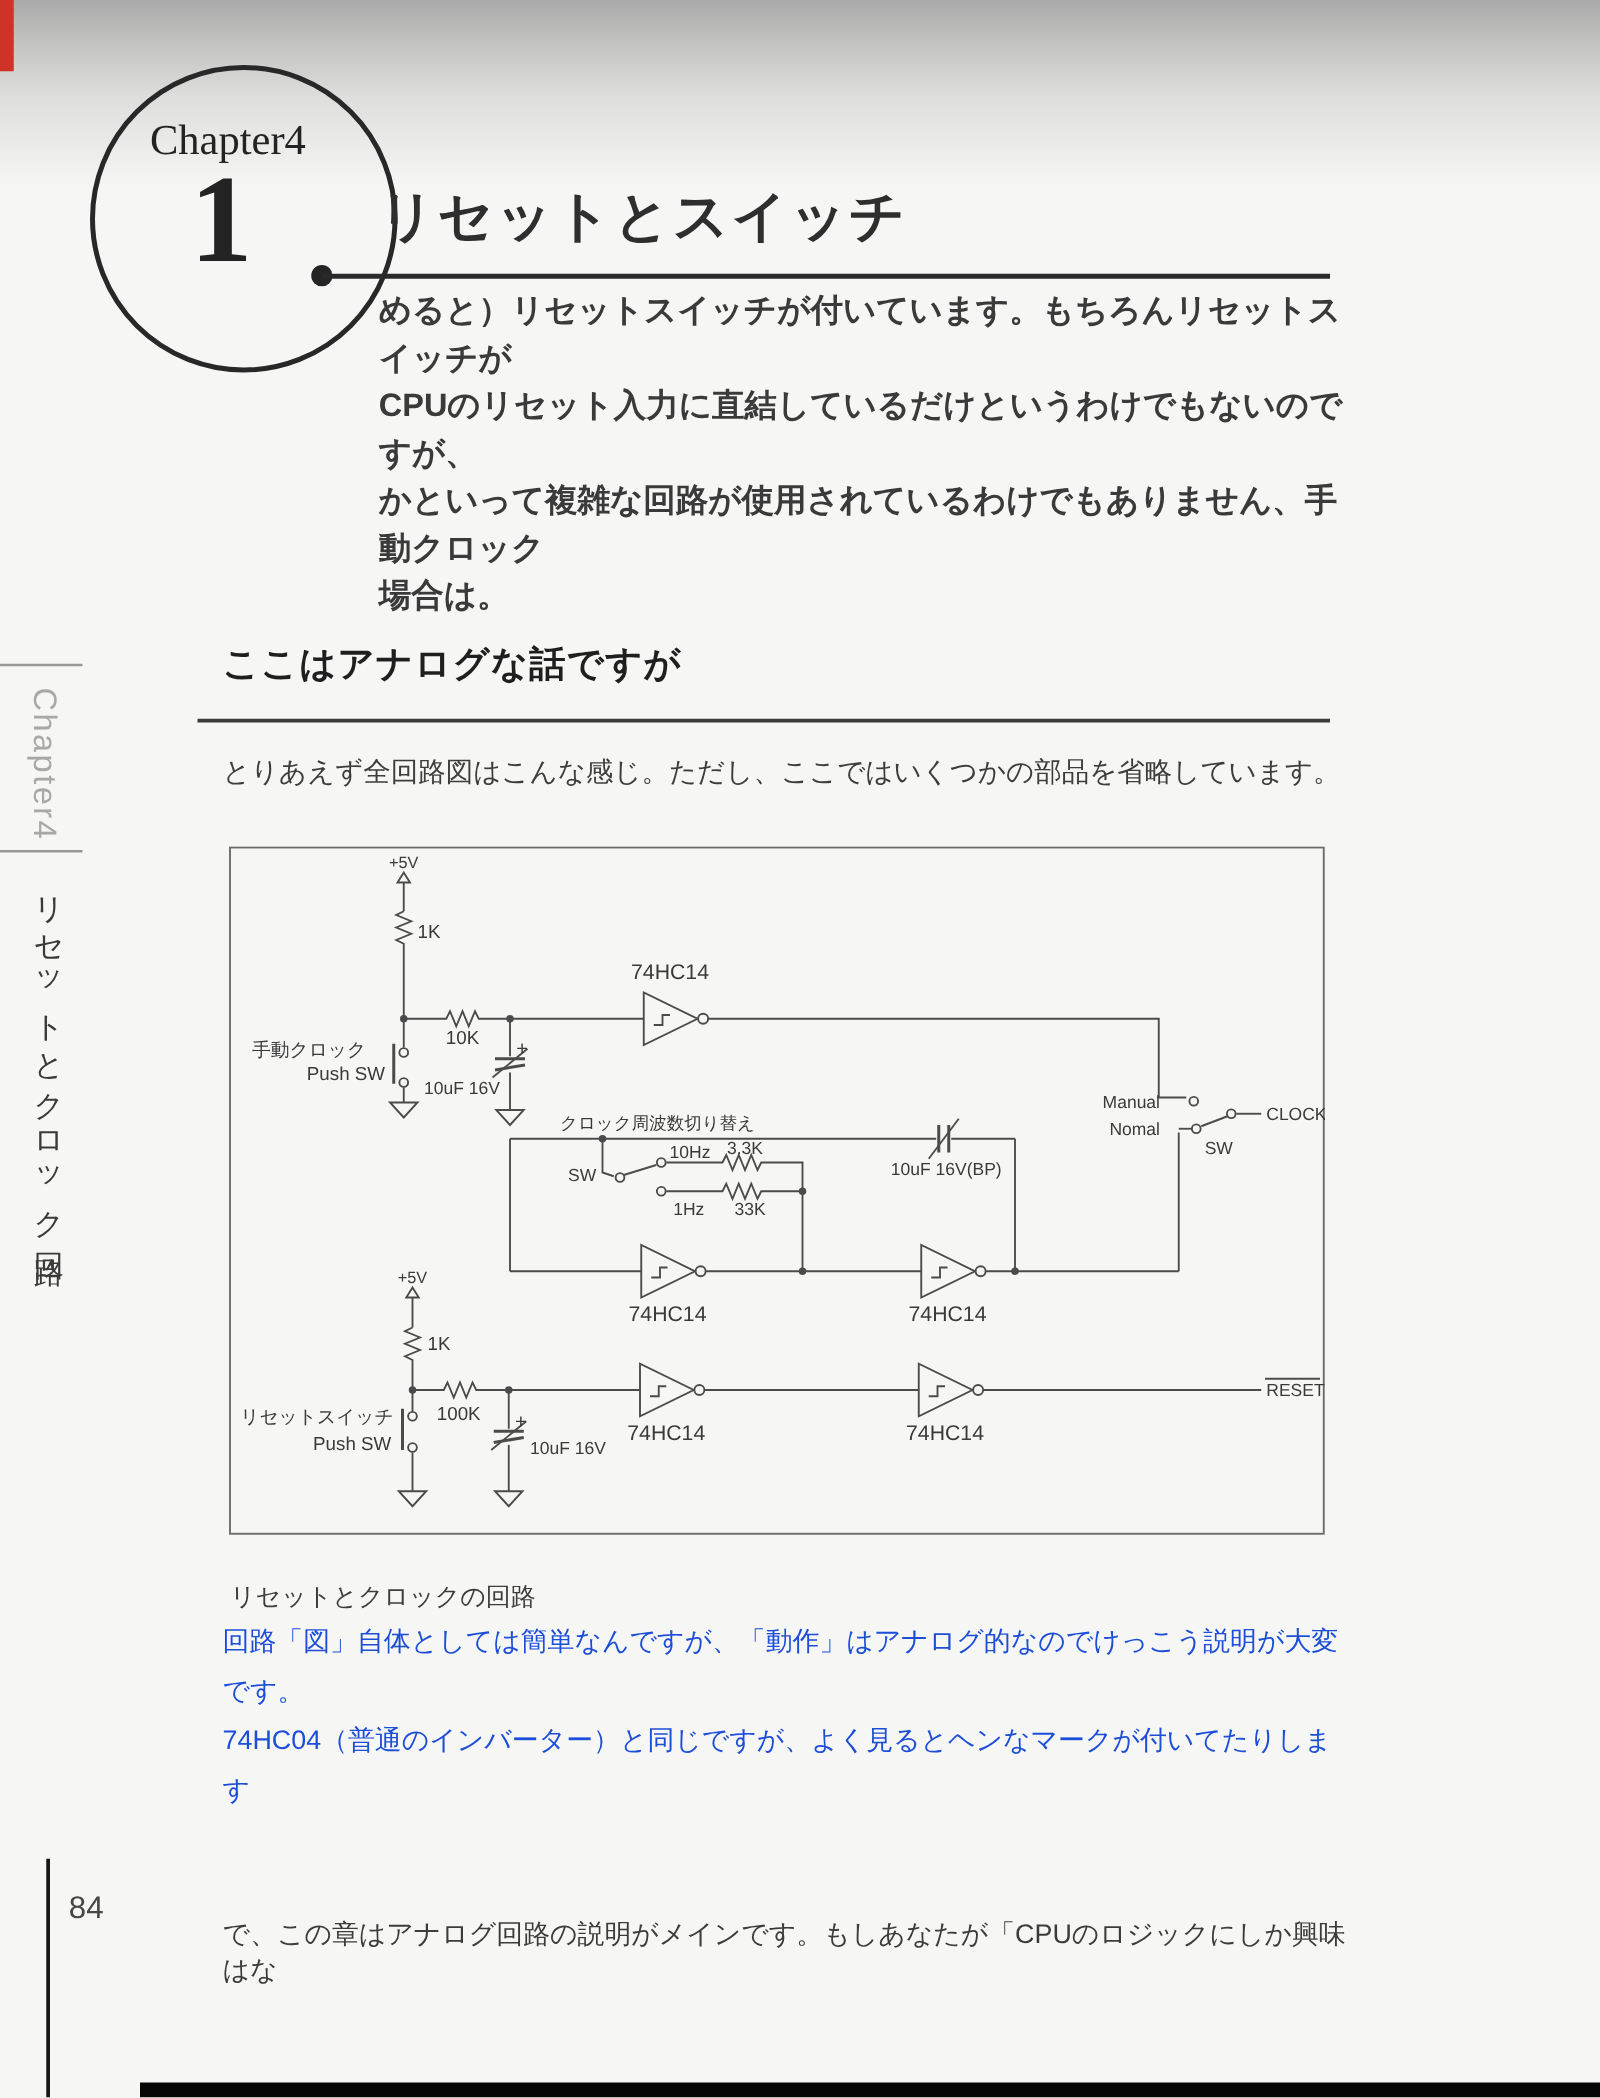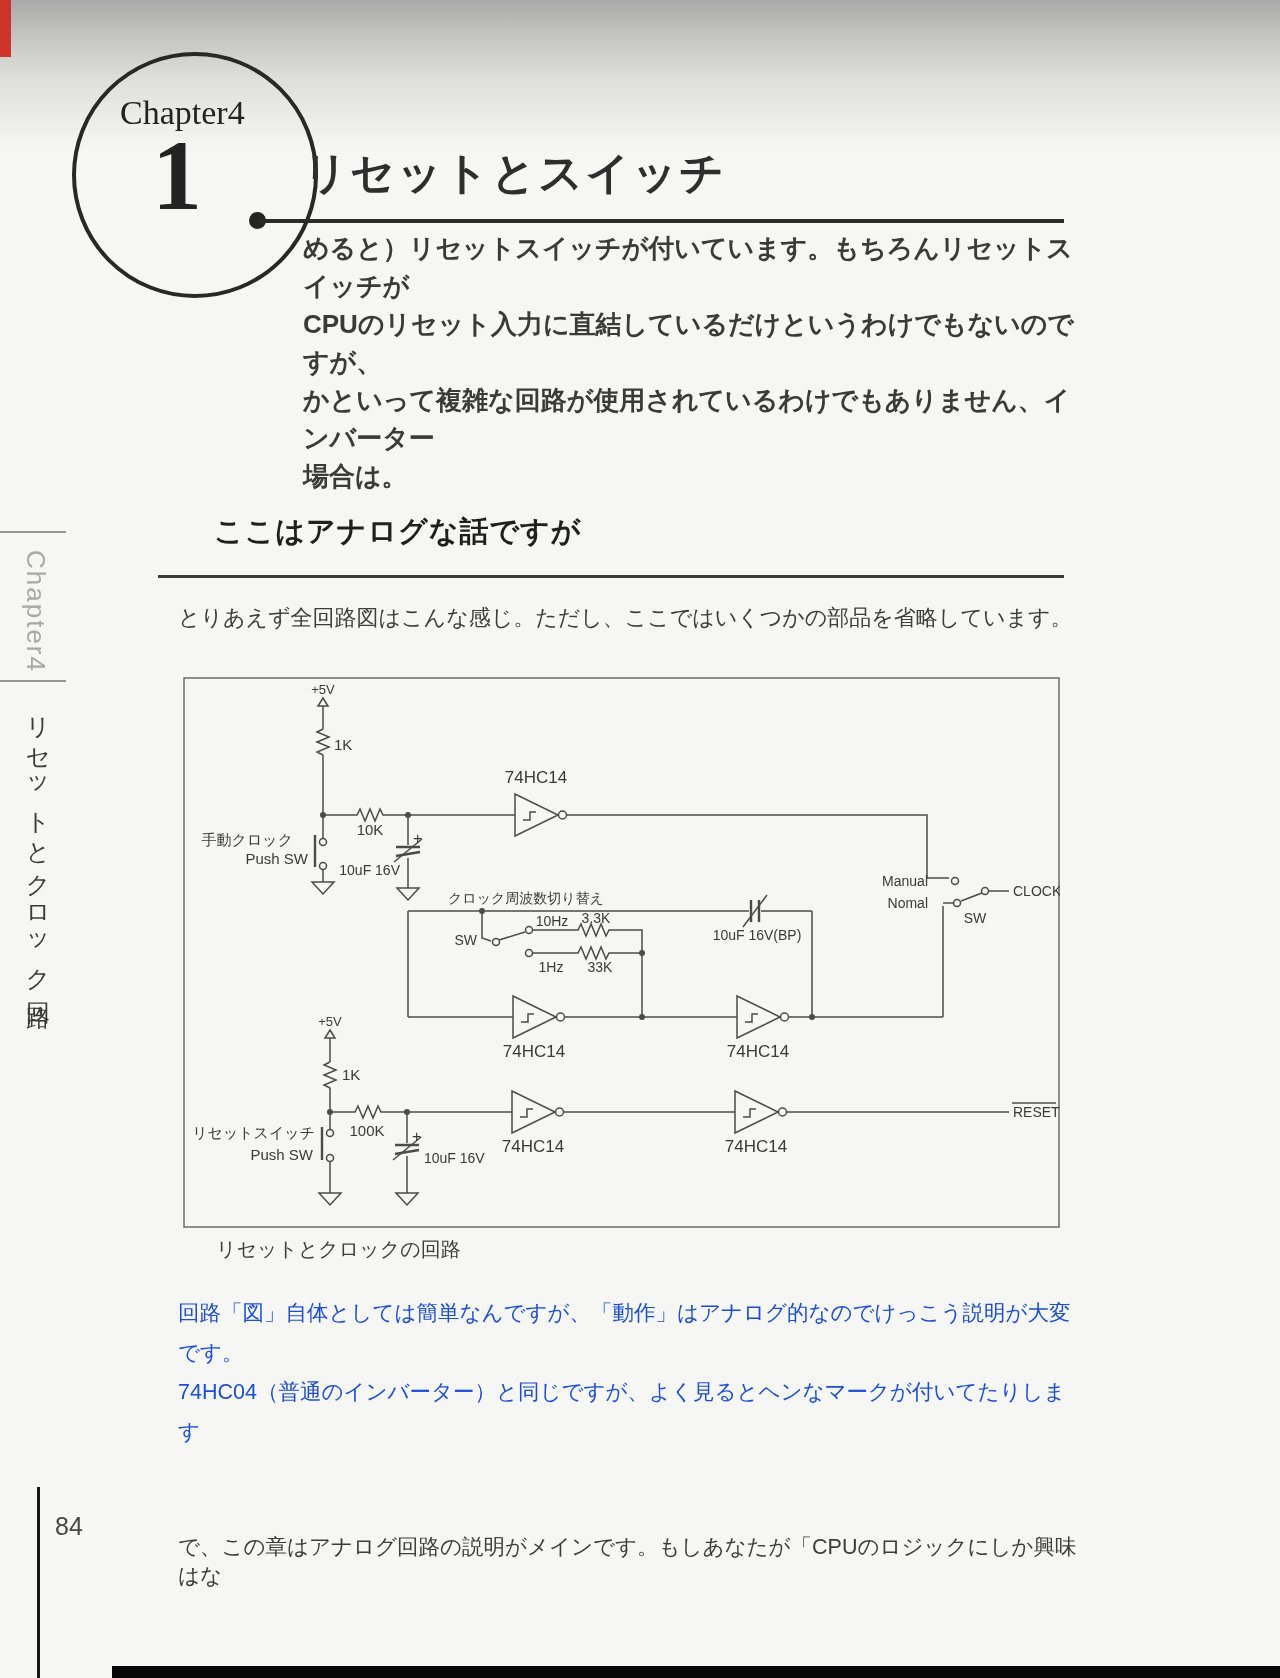--- a/index.html
+++ b/index.html
@@ -12,24 +12,24 @@
   .circle{left:72px;top:52px;width:238px;height:238px;border:4px solid #282828;border-radius:50%;}
   .chaplabel{left:120px;top:94px;font-family:"Liberation Serif","DejaVu Serif",serif;font-size:34px;color:#232323;}
   .chapnum{left:152px;top:118px;font-family:"Liberation Serif","DejaVu Serif",serif;font-size:100px;font-weight:700;color:#232323;}
   .dot{left:249px;top:212px;width:17px;height:17px;border-radius:50%;background:#242424;}
   .titleline{left:258px;top:219px;width:806px;height:3.5px;background:#2a2a2a;}
   .pagetitle{left:303px;top:144px;font-size:44px;font-weight:700;color:#2e2e2e;letter-spacing:2px;}
   .intro{left:303px;top:229px;width:790px;font-size:26px;font-weight:600;color:#3a3a3a;line-height:38px;}
   .sbar-rule{left:0;width:66px;height:2px;background:#979797;}
   .sbar-chap{left:20px;top:550px;writing-mode:vertical-rl;text-orientation:mixed;font-size:26px;color:#a8a8a8;letter-spacing:2px;}
   .sbar-title{left:22px;top:700px;writing-mode:vertical-rl;text-orientation:mixed;font-size:24px;color:#3a3a3a;letter-spacing:4px;}
-  .h2{left:178px;top:512px;font-size:29px;font-weight:800;color:#1f1f1f;letter-spacing:1px;margin-left:36px;}
+  .h2{left:178px;top:512px;font-size:29px;font-weight:800;color:#1f1f1f;letter-spacing:1px;}
   .h2rule{left:158px;top:575px;width:906px;height:3px;background:#3a3a3a;}
   .lead{left:178px;top:603px;font-size:22px;color:#3d3d3d;}
-  .caption{left:184px;top:1236px;font-size:20px;color:#3d3d3d;margin-left:32px;}
+  .caption{left:184px;top:1264px;font-size:20px;color:#3d3d3d;}
   .body1{left:178px;top:1294px;width:900px;font-size:21.5px;line-height:39.5px;color:#1d4ed8;}
   .body2{left:178px;top:1532px;width:900px;font-size:21.5px;color:#3c3c3c;}
   .pagenum{left:55px;top:1512px;font-size:25px;color:#474747;}
   .leftbar{left:37px;top:1487px;width:3px;height:191px;background:#171717;}
   .bottombar{left:112px;top:1666px;width:1168px;height:12px;background:#060606;}
   svg text{font-family:"Liberation Sans","DejaVu Sans",sans-serif;fill:#3a3a3a;}
   svg .ln{stroke:#4b4b4b;stroke-width:1.5;fill:none;}
   svg .thick{stroke:#4b4b4b;stroke-width:2.4;fill:none;}
   svg .dotj{fill:#4b4b4b;stroke:none;}
   svg .opn{stroke:#4b4b4b;stroke-width:1.5;fill:#f6f6f5;}
@@ -43,21 +43,21 @@
 <div class="abs circle"></div>
 <div class="abs chaplabel">Chapter4</div>
 <div class="abs chapnum">1</div>
 <div class="abs dot"></div>
 <div class="abs titleline"></div>
 
 <div class="abs pagetitle">リセットとスイッチ</div>
 <div class="abs intro">
   <div>めると）リセットスイッチが付いています。もちろんリセットスイッチが</div>
   <div>CPUのリセット入力に直結しているだけというわけでもないのですが、</div>
-  <div>かといって複雑な回路が使用されているわけでもありません、インバーター</div>
+  <div>かといって複雑な回路が使用されているわけでもありません、手動クロック</div>
   <div>場合は。</div>
 </div>
 
 <div class="abs sbar-rule" style="top:531px;"></div>
 <div class="abs sbar-chap">Chapter4</div>
 <div class="abs sbar-rule" style="top:680px;"></div>
 <div class="abs sbar-title">リセットとクロック回路</div>
 
 <div class="abs h2">ここはアナログな話ですが</div>
 <div class="abs h2rule"></div>

